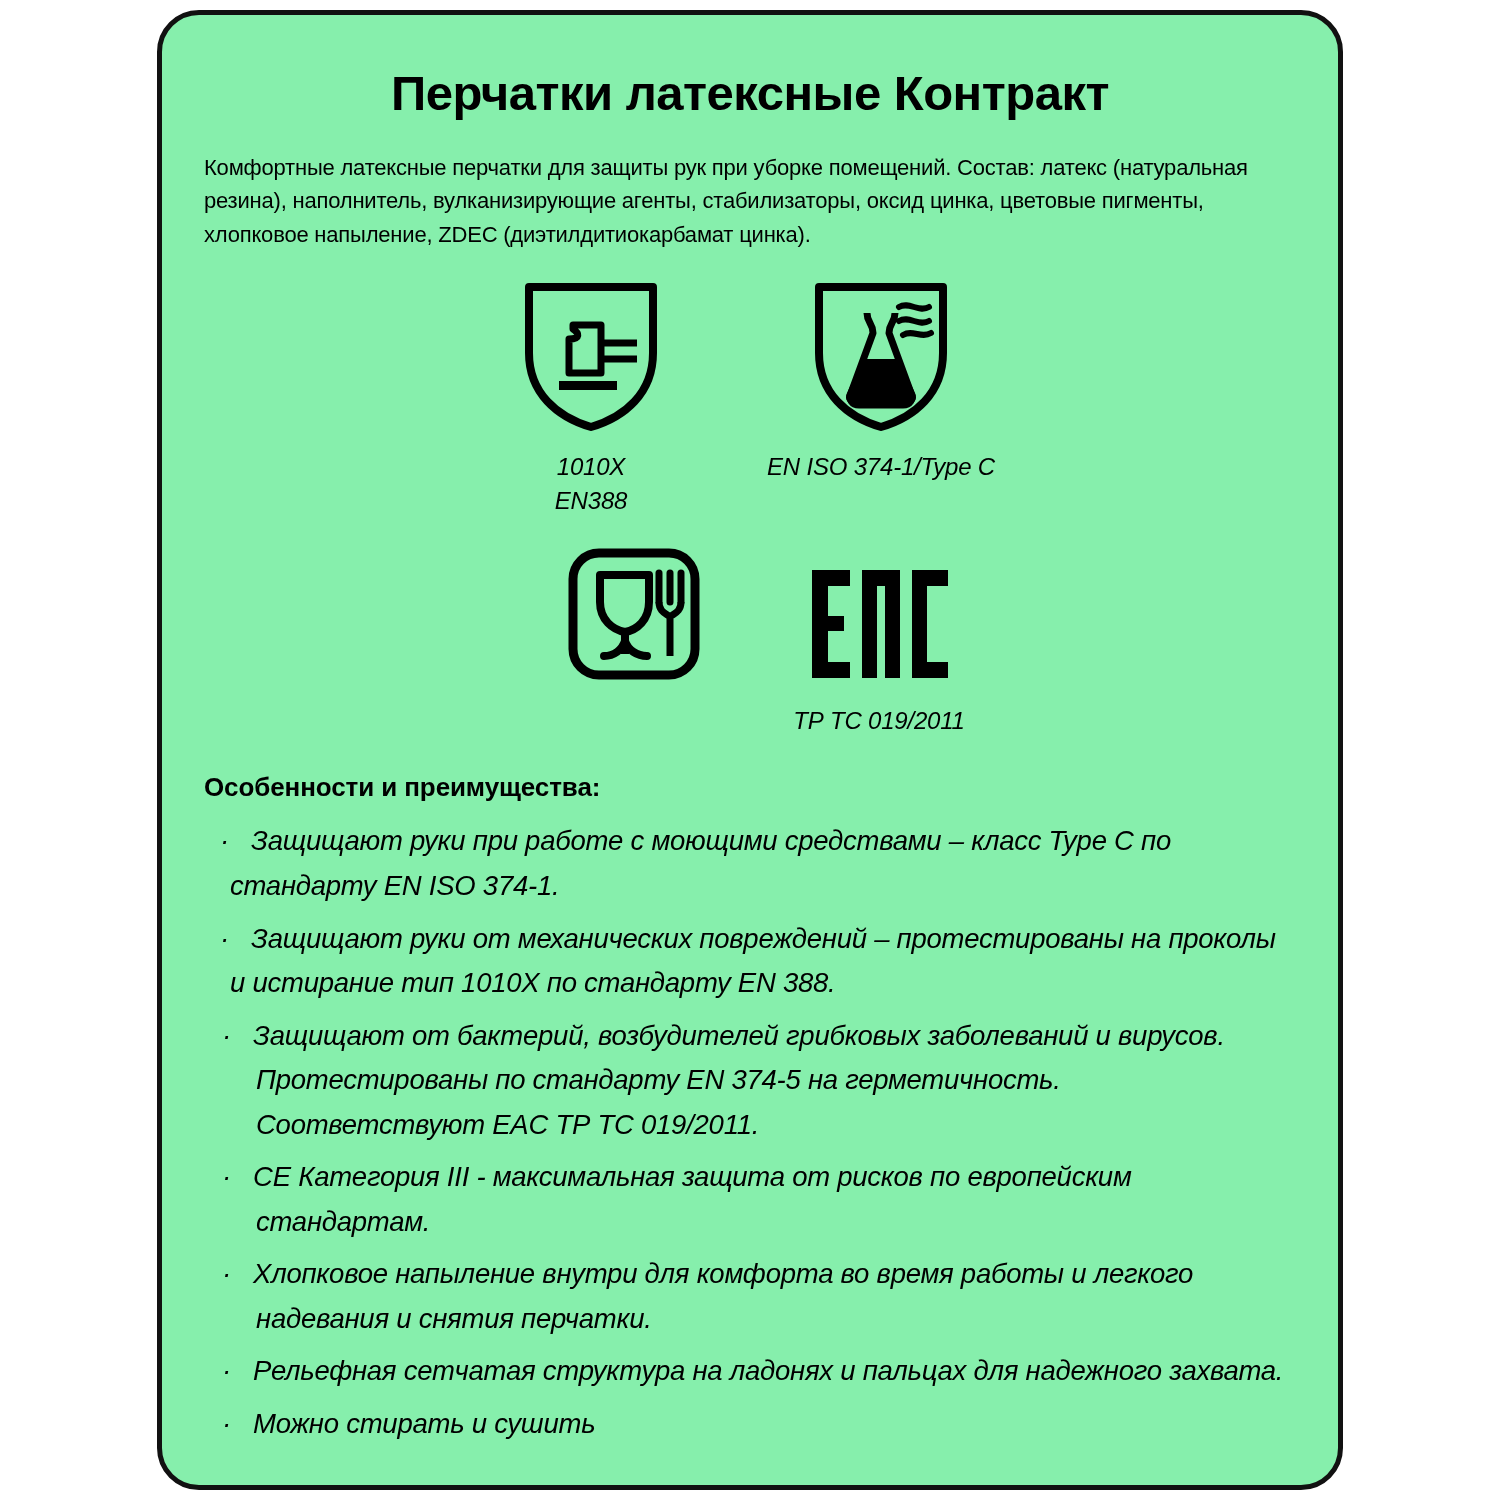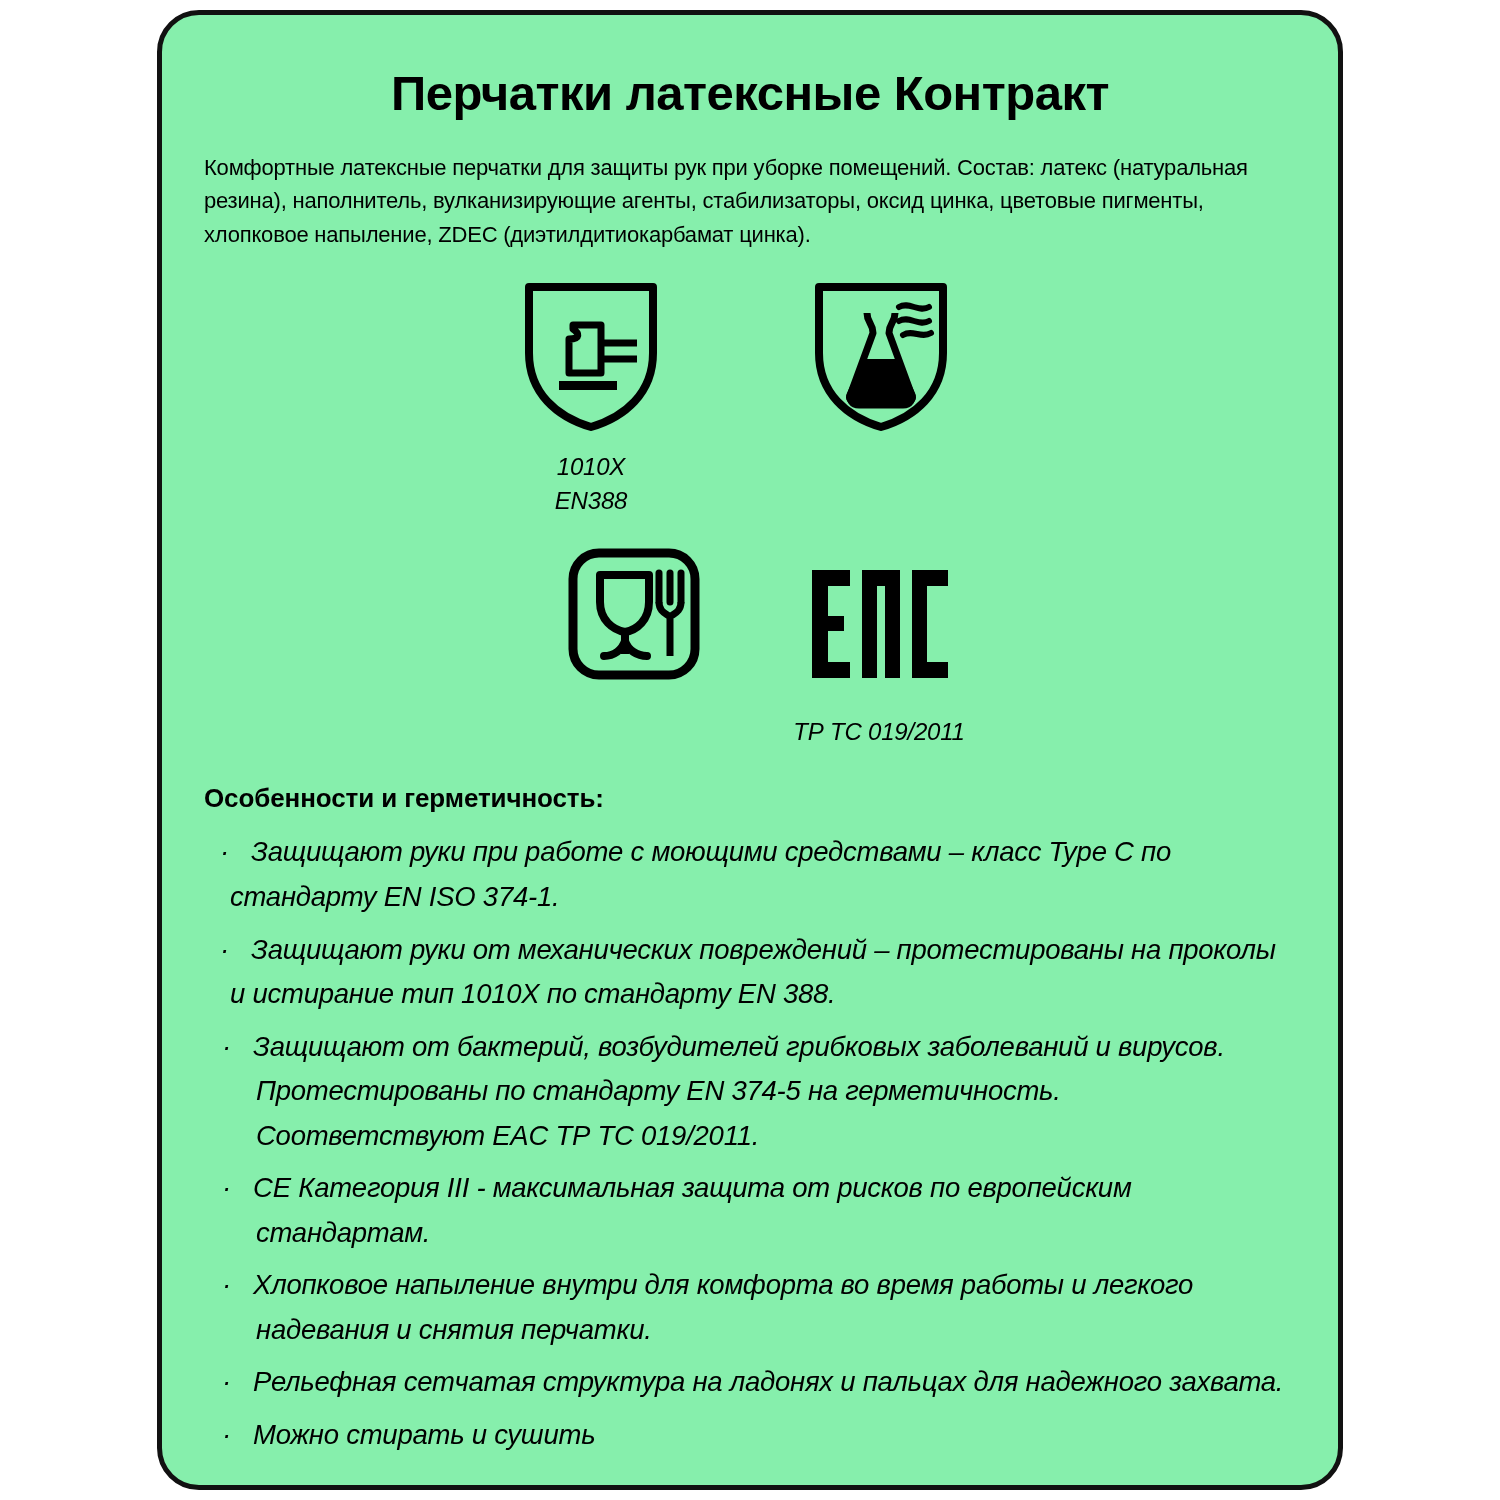--- a/index.html
+++ b/index.html
@@ -85,21 +85,21 @@
     white-space: pre-line;
     font-style: italic;
   }
   #picto-mech   { width: 250px; }
   #picto-chem   { width: 330px; }
   #picto-virus  { width: 290px; }
   #picto-food   { width: 240px; }
   #picto-eac    { width: 250px; }
   #picto-food .picto-art { height: 160px; }
   #picto-eac  .picto-art { height: 160px; align-items: center; }
-  #picto-eac .picto-caption { margin-top: 11px; }
+  #picto-eac .picto-caption { margin-top: 0; }
 
   
   #features {
     margin-top: 34px;
     padding: 0 2px;
   }
   #features-heading {
     font-size: 26px;
     font-weight: bold;
     letter-spacing: -0.1px;
@@ -157,20 +157,21 @@
             <path d="M8 6 H132 V72 C132 112 104 136 70 146 C36 136 8 112 8 72 Z" fill="none" stroke="#000" stroke-width="8" stroke-linejoin="round"></path>
             <path d="M56 32 C56 42 62 42 62 52 L40 112 C37 118 41 124 48 124 H92
                      C99 124 103 118 100 112 L78 52 C78 42 84 42 84 32" fill="none" stroke="#000" stroke-width="7" stroke-linejoin="round"></path>
             <path d="M52 78 L36 112 C33 118 37 124 44 124 H96
                      C103 124 107 118 104 112 L88 78 Z" fill="#000"></path>
             <path d="M88 26 C98 20 108 32 118 26" fill="none" stroke="#000" stroke-width="6" stroke-linecap="round"></path>
             <path d="M88 40 C98 34 108 46 118 40" fill="none" stroke="#000" stroke-width="6" stroke-linecap="round"></path>
             <path d="M92 54 C102 48 110 58 120 52" fill="none" stroke="#000" stroke-width="6" stroke-linecap="round"></path>
           </svg>
         </div>
+        <div class="picto-caption">EN ISO 374-1/Type C</div>
       </div>
 
 
     </div>
 
     <div class="picto-row" id="picto-row-2">
 
       <div class="picto" id="picto-food">
         <div class="picto-art">
           <svg width="140" height="145" viewBox="0 0 140 145">
@@ -207,21 +208,21 @@
               <rect x="108" y="98" width="36" height="16"></rect>
             </g>
           </svg>
         </div>
         <div class="picto-caption">ТР ТС 019/2011</div>
       </div>
 
     </div>
 
     <div id="features">
-      <div id="features-heading">Особенности и герметичность:</div>
+      <div id="features-heading">Особенности и преимущества:</div>
 
       <div class="feature outdent">
         <span class="bullet">·&nbsp;&nbsp;</span>
         <span class="btxt">Защищают руки при работе с моющими средствами – класс Type C по стандарту EN ISO 374-1.</span>
       </div>
 
       <div class="feature outdent">
         <span class="bullet">·&nbsp;&nbsp;</span>
         <span class="btxt">Защищают руки от механических повреждений – протестированы на проколы и истирание тип 1010X по стандарту EN 388.</span>
       </div>

